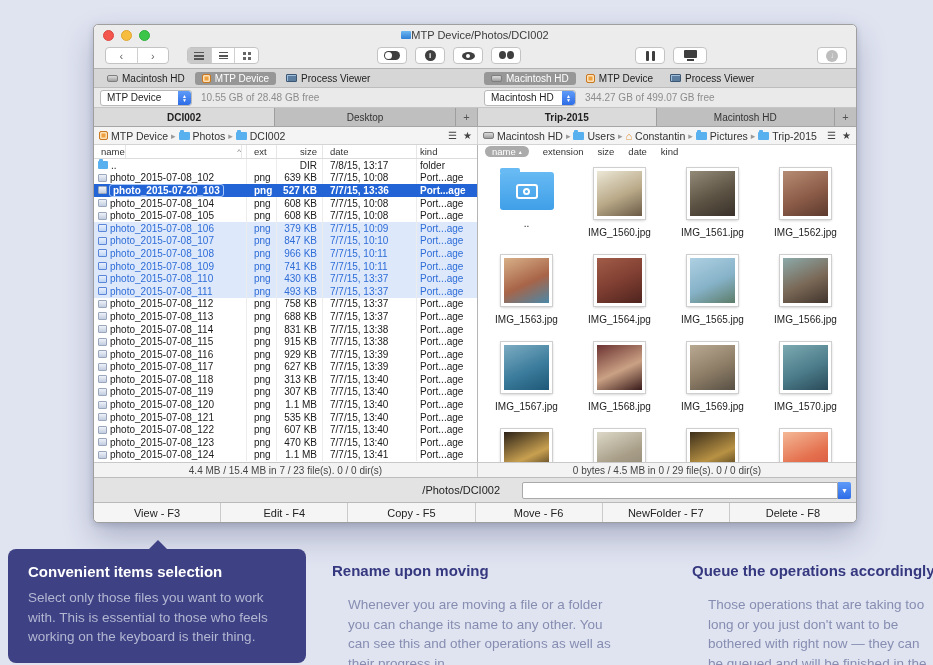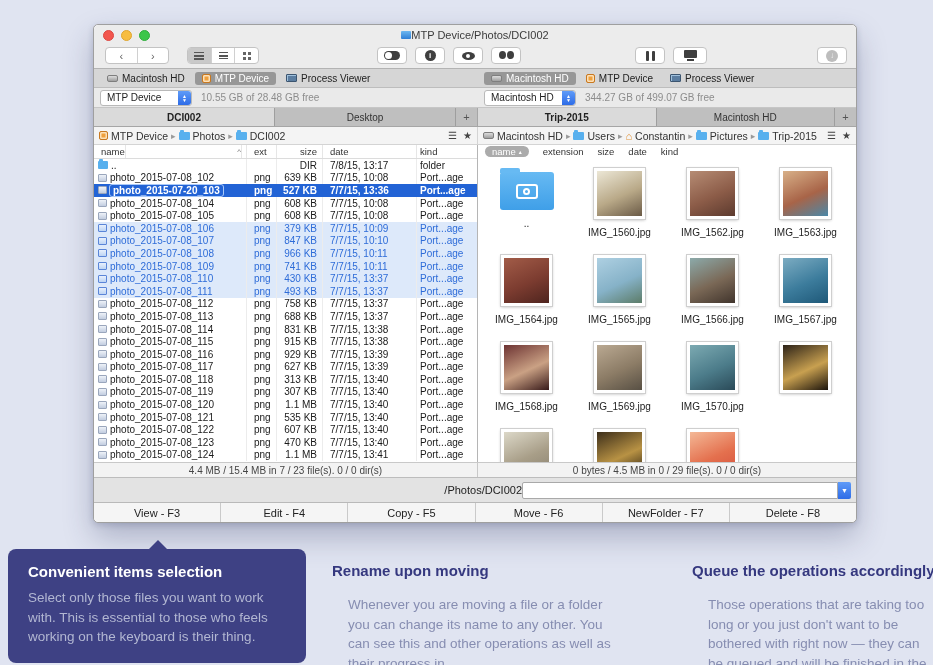--- a/index.html
+++ b/index.html
@@ -141,21 +141,21 @@
   .gcam{width:22px;height:15px;border:2px solid #fff;border-radius:3px;position:relative;box-sizing:border-box}
   .gcam::before{content:'';position:absolute;left:5px;top:2px;width:7px;height:7px;border:2px solid #fff;border-radius:50%;box-sizing:border-box}
   .glabel{margin-top:8px;font-size:10px;color:#222;white-space:nowrap}
 
   
   .statusbar{height:14px;border-top:1px solid #c9c9c9;background:#f3f3f3;display:flex;font-size:10px;color:#454545;flex:none}
   .statusbar .half{display:flex;align-items:center;justify-content:center;box-sizing:border-box}
   .statusbar .half.l{width:384px;border-right:1px solid #c9c9c9}
   .statusbar .half.r{flex:1}
   .cmdbar{height:24px;background:#e3e3e3;border-top:1px solid #bdbdbd;display:flex;align-items:center;flex:none}
-  .cmdlabel{width:428px;text-align:right;font-size:11px;color:#222;padding-right:0;box-sizing:border-box}
+  .cmdlabel{width:428px;text-align:right;font-size:11px;color:#222;padding-right:22px;box-sizing:border-box}
   .cmdinput{flex:1;height:15px;background:#fff;border:1px solid #a9a9a9;border-radius:2px 0 0 2px;font-size:10px;
             font-family:"Liberation Sans",sans-serif;padding:0 3px;outline:none}
   .cmddrop{width:13px;height:17px;background:linear-gradient(#5f9bf8,#2e6ce7);border-radius:0 2px 2px 0;color:#fff;
            display:flex;align-items:center;justify-content:center;font-size:7px;margin-right:5px}
   .fnbar{height:19px;background:#f5f5f5;border-top:1px solid #b9b9b9;display:flex;flex:none;border-radius:0 0 5px 5px}
   .fnbtn{flex:1;display:flex;align-items:center;justify-content:center;font-size:11px;color:#222;border-right:1px solid #cacaca}
   .fnbtn:last-child{border-right:none}
 
   
   .card{position:absolute;left:8px;top:549px;width:298px;background:#3e4184;border-radius:8px;
@@ -624,20 +624,24 @@
               <div class="gfolder">
                 <div class="gcam"></div>
               </div>
               <div class="glabel">..</div>
             </div>
             <div class="gcell">
               <div class="thumb" style="background: linear-gradient(155deg, rgb(236, 231, 214) 0%, rgb(185, 169, 136) 55%, rgb(106, 90, 70) 100%);"></div>
               <div class="glabel">IMG_1560.jpg</div>
             </div>
             <div class="gcell">
+              <div class="thumb" style="background: linear-gradient(155deg, rgb(148, 138, 120) 0%, rgb(93, 83, 68) 55%, rgb(56, 48, 42) 100%);"></div>
+              <div class="glabel">IMG_1561.jpg</div>
+            </div>
+            <div class="gcell">
               <div class="thumb" style="background: linear-gradient(155deg, rgb(182, 140, 116) 0%, rgb(140, 92, 72) 55%, rgb(92, 58, 46) 100%);"></div>
               <div class="glabel">IMG_1562.jpg</div>
             </div>
             <div class="gcell">
               <div class="thumb" style="background: linear-gradient(155deg, rgb(216, 176, 136) 0%, rgb(168, 100, 72) 55%, rgb(74, 136, 168) 100%);"></div>
               <div class="glabel">IMG_1563.jpg</div>
             </div>
             <div class="gcell">
               <div class="thumb" style="background: linear-gradient(155deg, rgb(162, 92, 72) 0%, rgb(124, 60, 48) 55%, rgb(78, 36, 30) 100%);"></div>
               <div class="glabel">IMG_1564.jpg</div>

